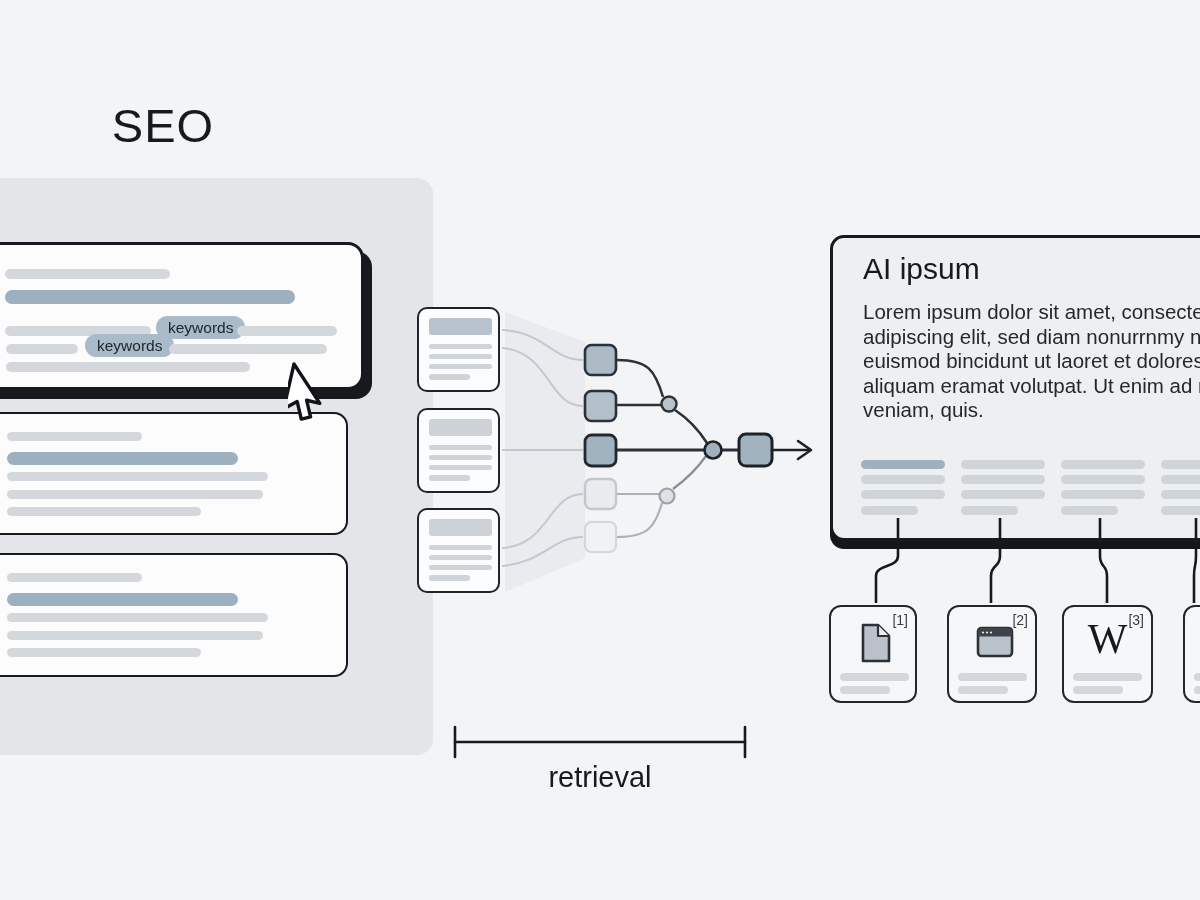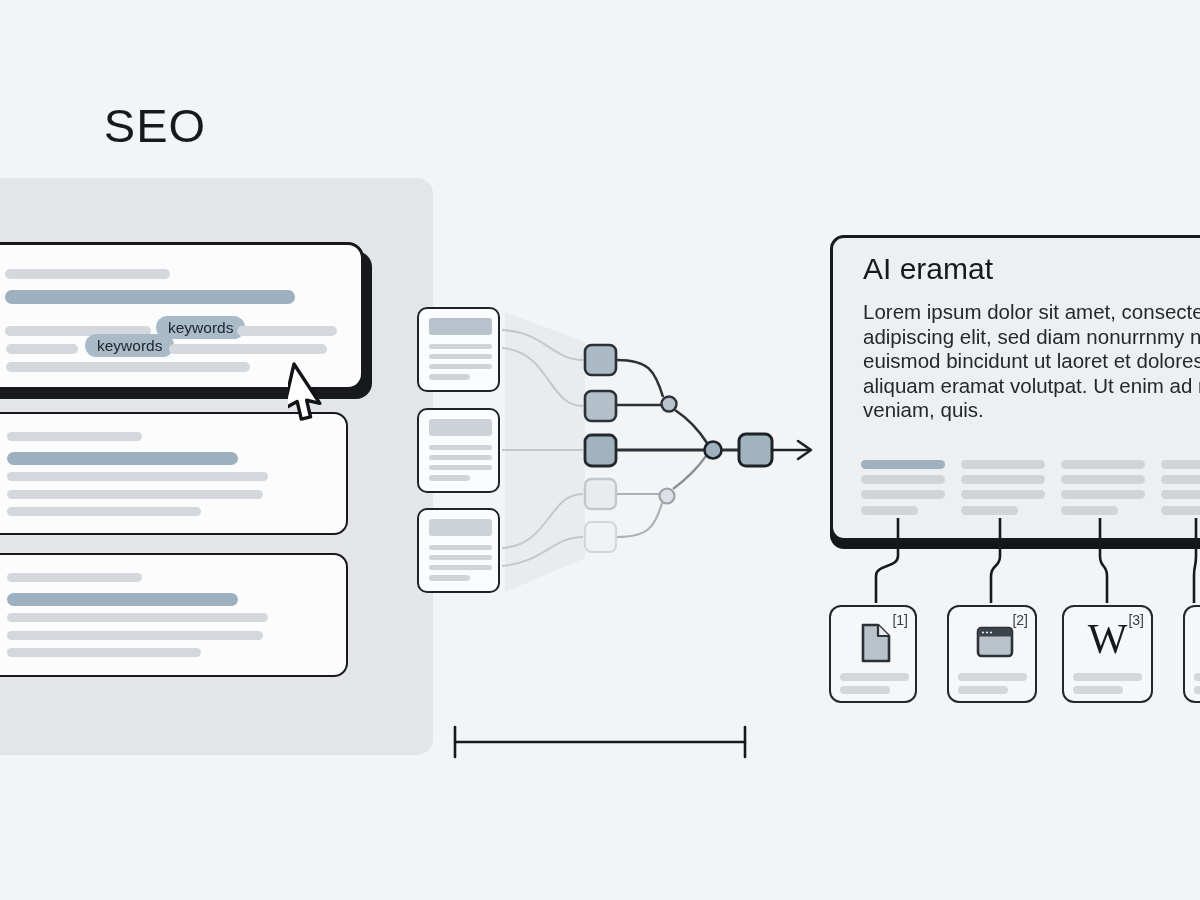--- a/index.html
+++ b/index.html
@@ -2,21 +2,21 @@
 <html><head>
 <meta charset="utf-8">
 <style>
   * { margin:0; padding:0; box-sizing:border-box; }
   html,body { width:1200px; height:900px; }
   body { font-family:"Liberation Sans", sans-serif; }
   .canvas { position:relative; width:1200px; height:900px; background:#f3f4f6; overflow:hidden; }
 
   .big-title { position:absolute; top:98px; width:190px; text-align:center;
                font-size:47px; font-weight:500; letter-spacing:1px; color:#17191d; }
-  #seo-title { left:60px; } #geo-title { left:950px; }
+  #seo-title { left:68px; } #geo-title { left:950px; }
 
   .panel { position:absolute; top:178px; height:577px; background:#e3e5e9; border-radius:16px; }
   #left-panel  { left:-30px; width:463px; }
 
   .card { position:absolute; background:#fcfcfd; border:2.5px solid #17191d; border-radius:14px; }
   #serp-card-1 { left:-28px; top:242px; width:392px; height:148px;
                  border-width:3.5px; border-radius:16px; box-shadow:8px 9px 0 #17191d; }
   #serp-card-2 { left:-28px; top:412px; width:376px; height:123px; }
   #serp-card-3 { left:-28px; top:553px; width:376px; height:124px; }
 
@@ -104,21 +104,21 @@
   </div>
   <div class="doc-card" style="top:508px">
     <div class="doc-head"></div>
     <div class="bar" style="left:10px;top:35px;width:63px;height:5px"></div>
     <div class="bar" style="left:10px;top:45px;width:63px;height:5px"></div>
     <div class="bar" style="left:10px;top:55px;width:63px;height:5px"></div>
     <div class="bar" style="left:10px;top:65px;width:41px;height:6px"></div>
   </div>
 
   <div id="ai-card">
-    <div id="ai-card-title">AI eramat</div>
+    <div id="ai-card-title">AI ipsum</div>
     <div id="ai-card-body">Lorem ipsum dolor sit amet, consectetur
 adipiscing elit, sed diam nonurrnmy nibh
 euismod bincidunt ut laoret et dolorese
 aliquam eramat volutpat. Ut enim ad minim
 veniam, quis.</div>
     <div class="cite-group" style="left:28px">
       <div class="bar" style="left:0;top:0;width:84px;background:#9fb0bf"></div>
       <div class="bar" style="left:0;top:15px;width:84px"></div>
       <div class="bar" style="left:0;top:30px;width:84px"></div>
       <div class="bar" style="left:0;top:46px;width:57px"></div>
@@ -227,18 +227,19 @@
       <path d="M1196,518 V556 C1196,568 1194,564 1194,576 V603"></path>
     </g>
 
     <g stroke="#17191d" stroke-width="2.6" stroke-linecap="round">
       <path d="M455,727 V757"></path>
         <path d="M455,742 H745"></path>
         <path d="M745,727 V757"></path>
     </g>
   </svg>
 
+  <div id="retrieval-label">retrieval</div>
 
   <svg id="cursor" width="64" height="68" viewBox="0 0 64 68">
     <path d="M6,4 L6,50 L17.5,39.8 L25.5,56 L34,51.8 L26.5,36.5 L40,36.5 Z" fill="#ffffff" stroke="#111317" stroke-width="3.4" stroke-linejoin="round" transform="rotate(13 6 4)"></path>
   </svg>
 
 </div>
 
 </body></html>

